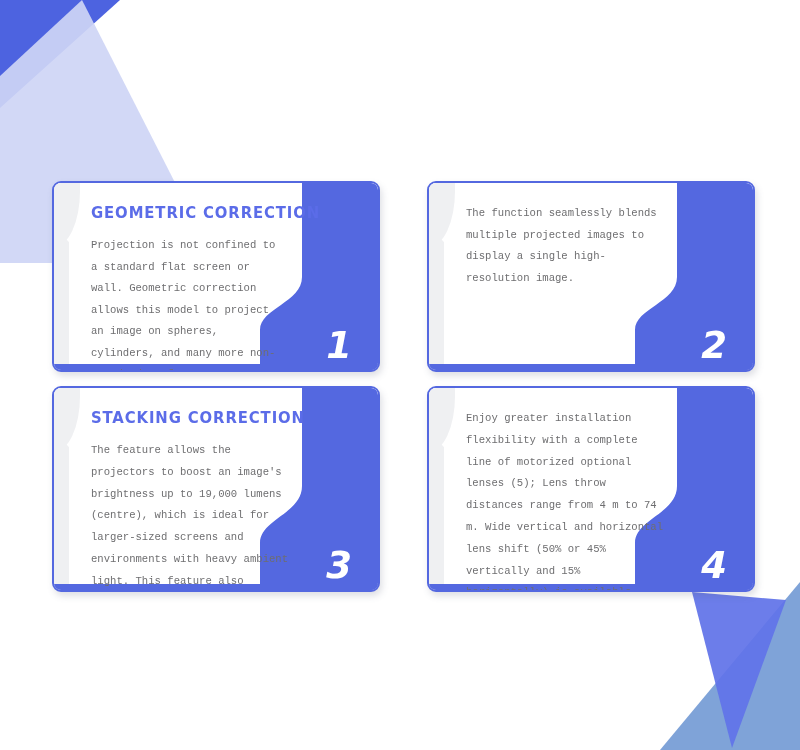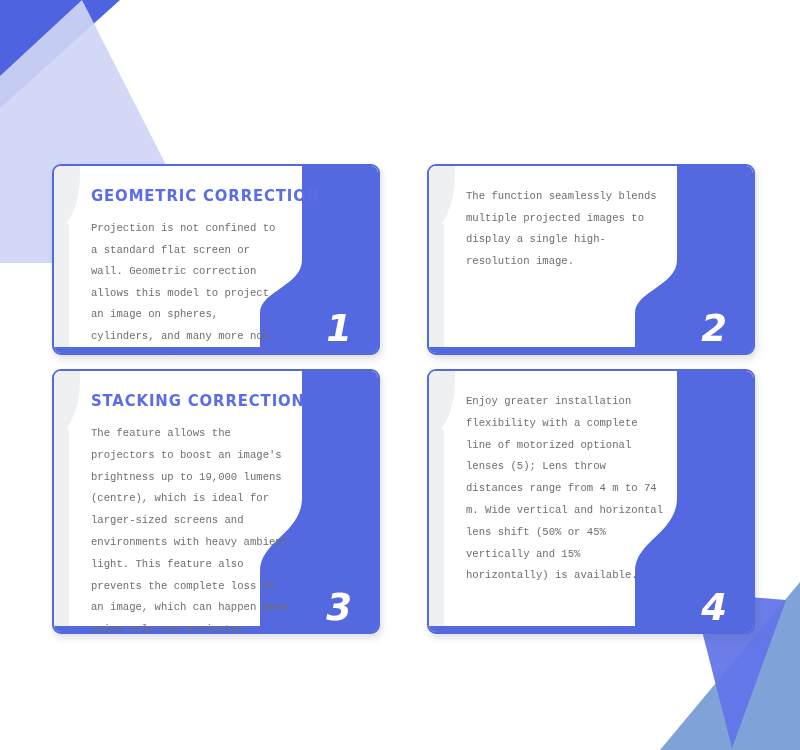--- a/index.html
+++ b/index.html
@@ -10,39 +10,39 @@
     overflow:hidden;
     position:relative;
   }
 
   
   #decor { position:absolute; inset:0; width:800px; height:750px; z-index:0; pointer-events:none; }
 
   
   #grid {
     position:absolute;
-    left:52px; top:164px;
+    left:52px; top:181px;
     width:700px;
     z-index:2;
     display:grid;
     grid-template-columns:328px 328px;
     column-gap:47px;
     row-gap:14px;
   }
 
   .card {
     position:relative;
     border:2px solid #5468e0;
     border-radius:9px;
     background:#eff0f2;
     overflow:hidden;
     box-shadow:2px 4px 7px rgba(90,95,120,.20);
   }
   .card.h1 { height:191px; }
-  .card.h2 { height:265px; }
+  .card.h2 { height:206px; }
 
   
   .sheet {
     position:absolute;
     left:15px; top:0; right:0; bottom:6px;
     background:#ffffff;
     z-index:1;
   }
   
   .sheet::before{

